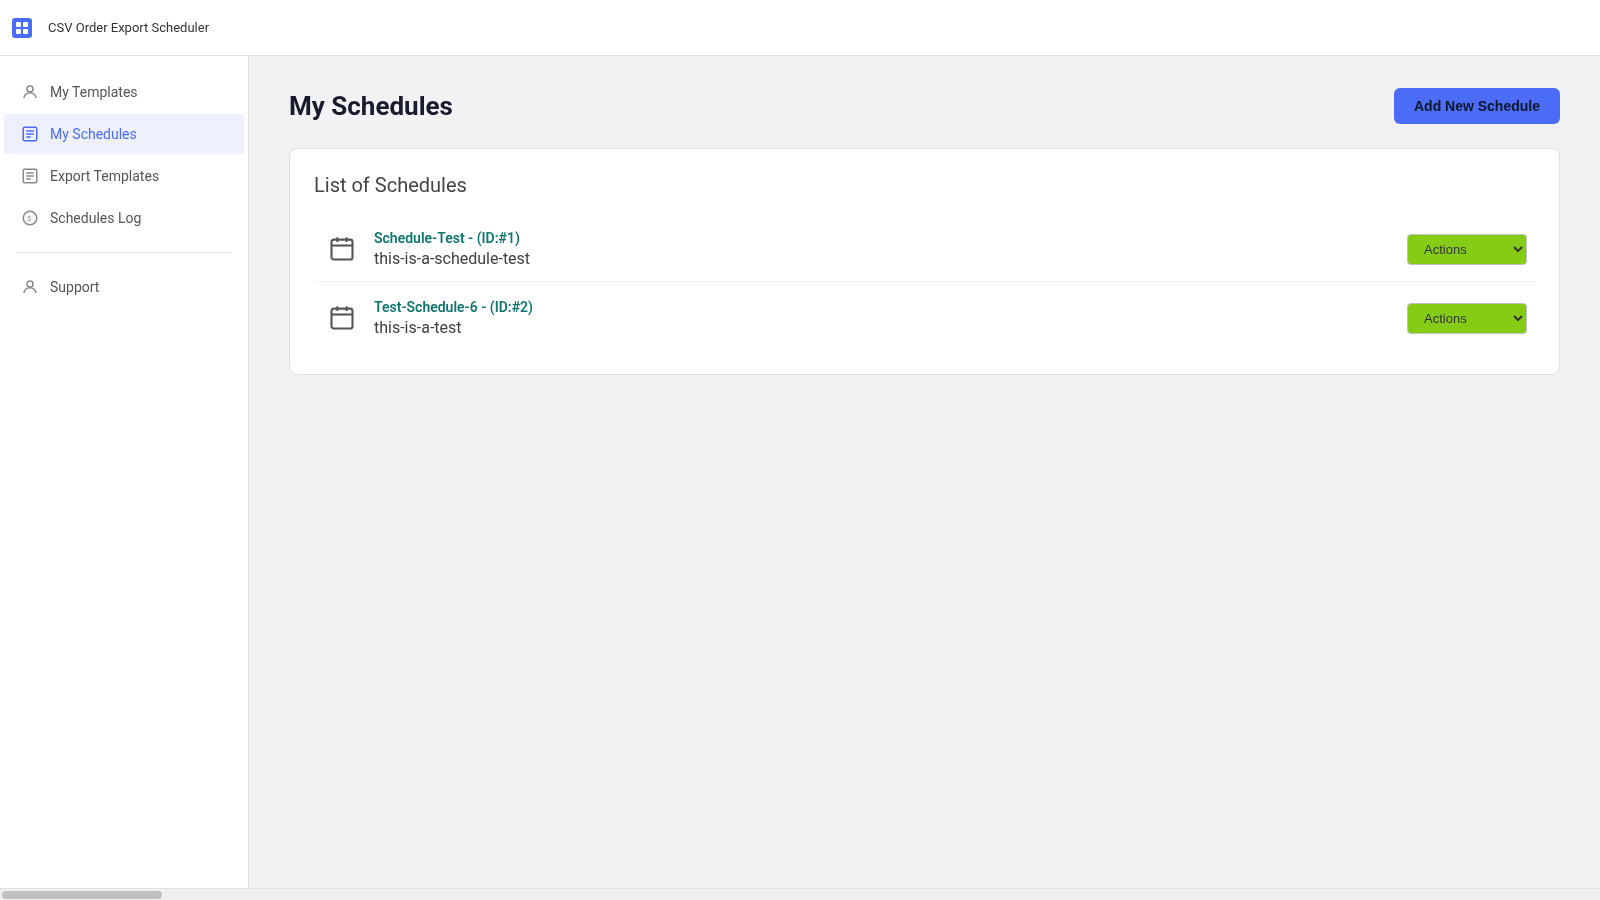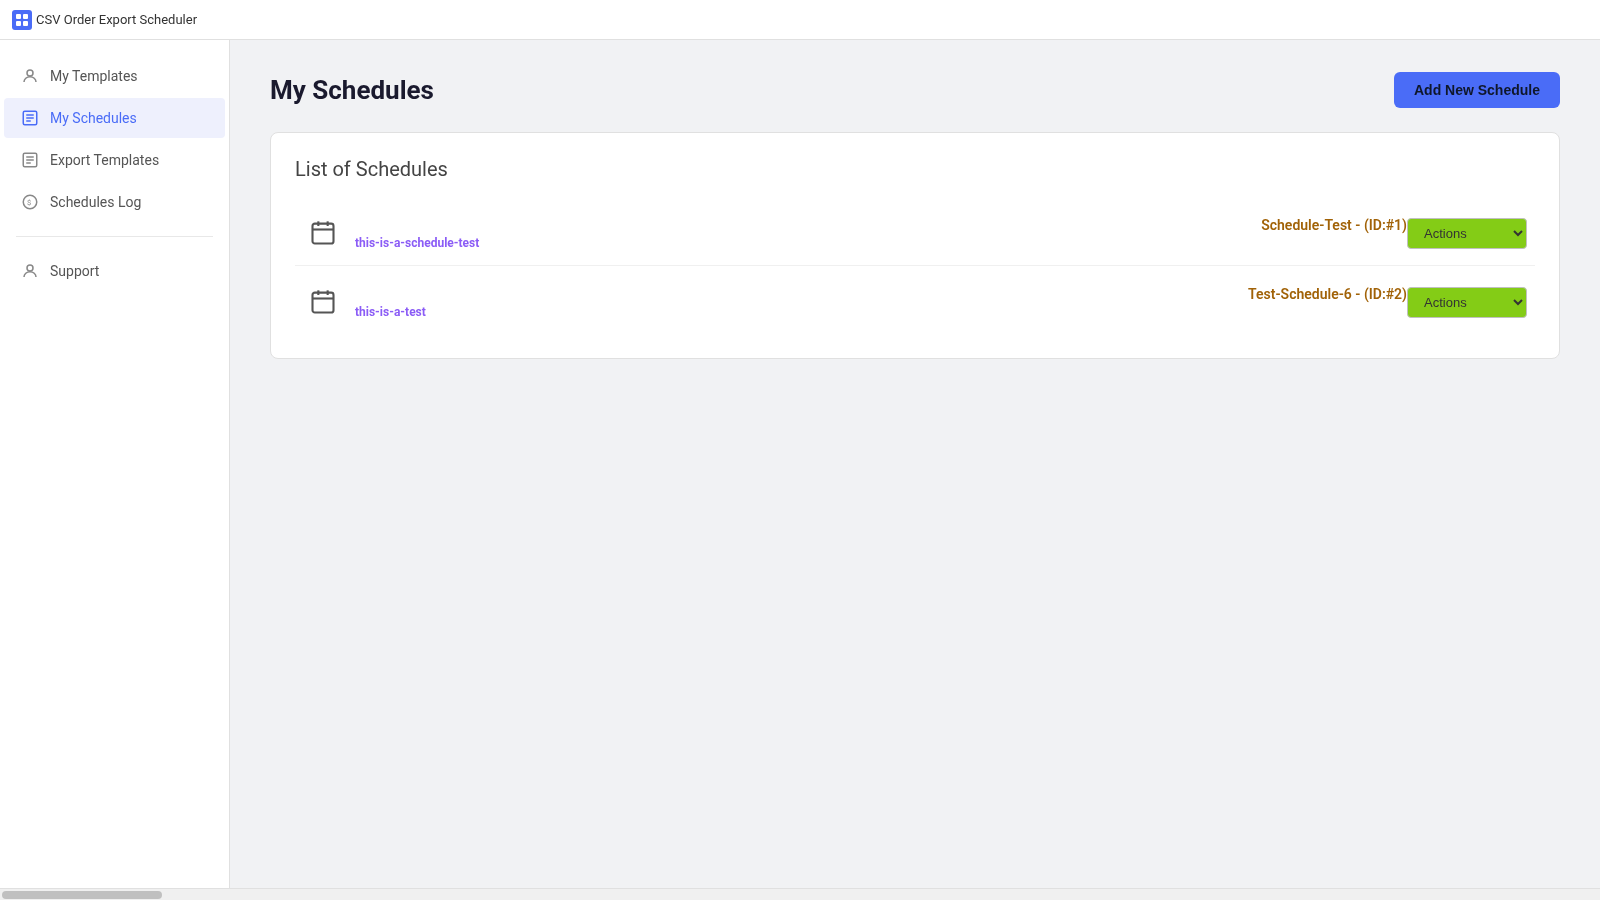--- a/index.html
+++ b/index.html
@@ -15,25 +15,25 @@
       height: 900px;
       overflow: hidden;
       display: flex;
       flex-direction: column;
     }
 
     
     .top-bar {
       background: #fff;
       border-bottom: 1px solid #e0e0e0;
-      height: 40px;
+      height: 56px;
       display: flex;
       align-items: center;
       padding: 0 12px;
-      gap: 4px;
+      gap: 16px;
       flex-shrink: 0;
     }
 
     .app-icon {
       width: 20px;
       height: 20px;
       background: #4a6cf7;
       border-radius: 3px;
       display: flex;
       align-items: center;
@@ -50,21 +50,21 @@
 
     
     .main-layout {
       display: flex;
       flex: 1;
       overflow: hidden;
     }
 
     
     .sidebar {
-      width: 230px;
+      width: 249px;
       background: #fff;
       border-right: 1px solid #e0e0e0;
       padding: 16px 0;
       flex-shrink: 0;
       display: flex;
       flex-direction: column;
     }
 
     .sidebar-nav {
       display: flex;
@@ -179,29 +179,27 @@
       flex-shrink: 0;
     }
 
     .schedule-info {
       flex: 1;
     }
 
     .schedule-name {
       font-size: 14px;
       font-weight: 600;
-      color: #a16207;
+      color: #0f766e;
       margin-bottom: 3px;
-      text-align: right;
     }
 
     .schedule-subtitle {
-      font-size: 12px;
-      color: #8b5cf6;
-      font-weight: bold;
+      font-size: 16px;
+      color: #404040;
     }
 
     .actions-select {
       border: 1px solid #c0c0c0;
       border-radius: 4px;
       padding: 6px 28px 6px 12px;
       font-size: 13px;
       color: #333;
       background: #84cc16;
       cursor: pointer;

